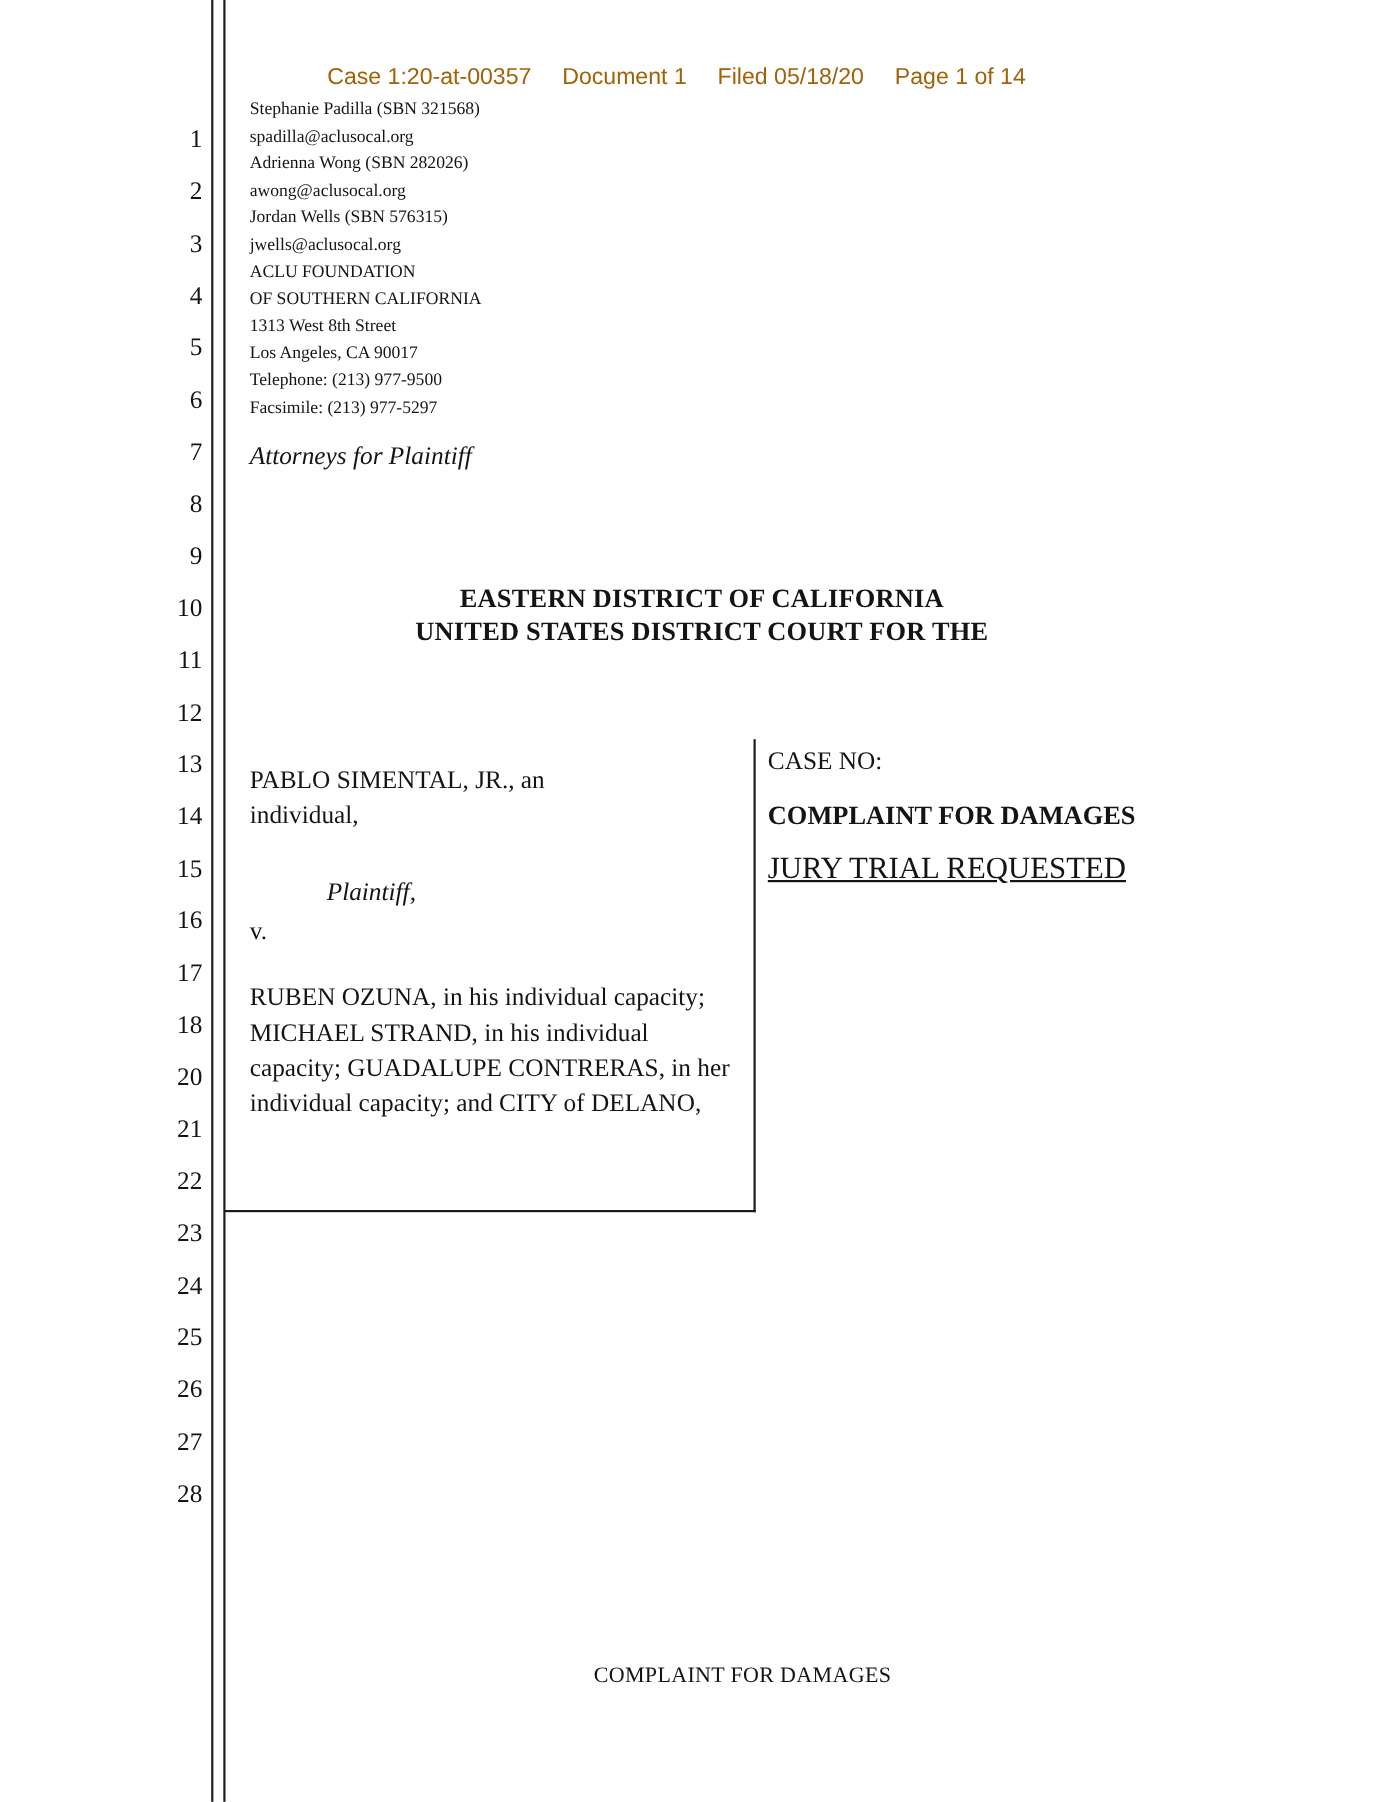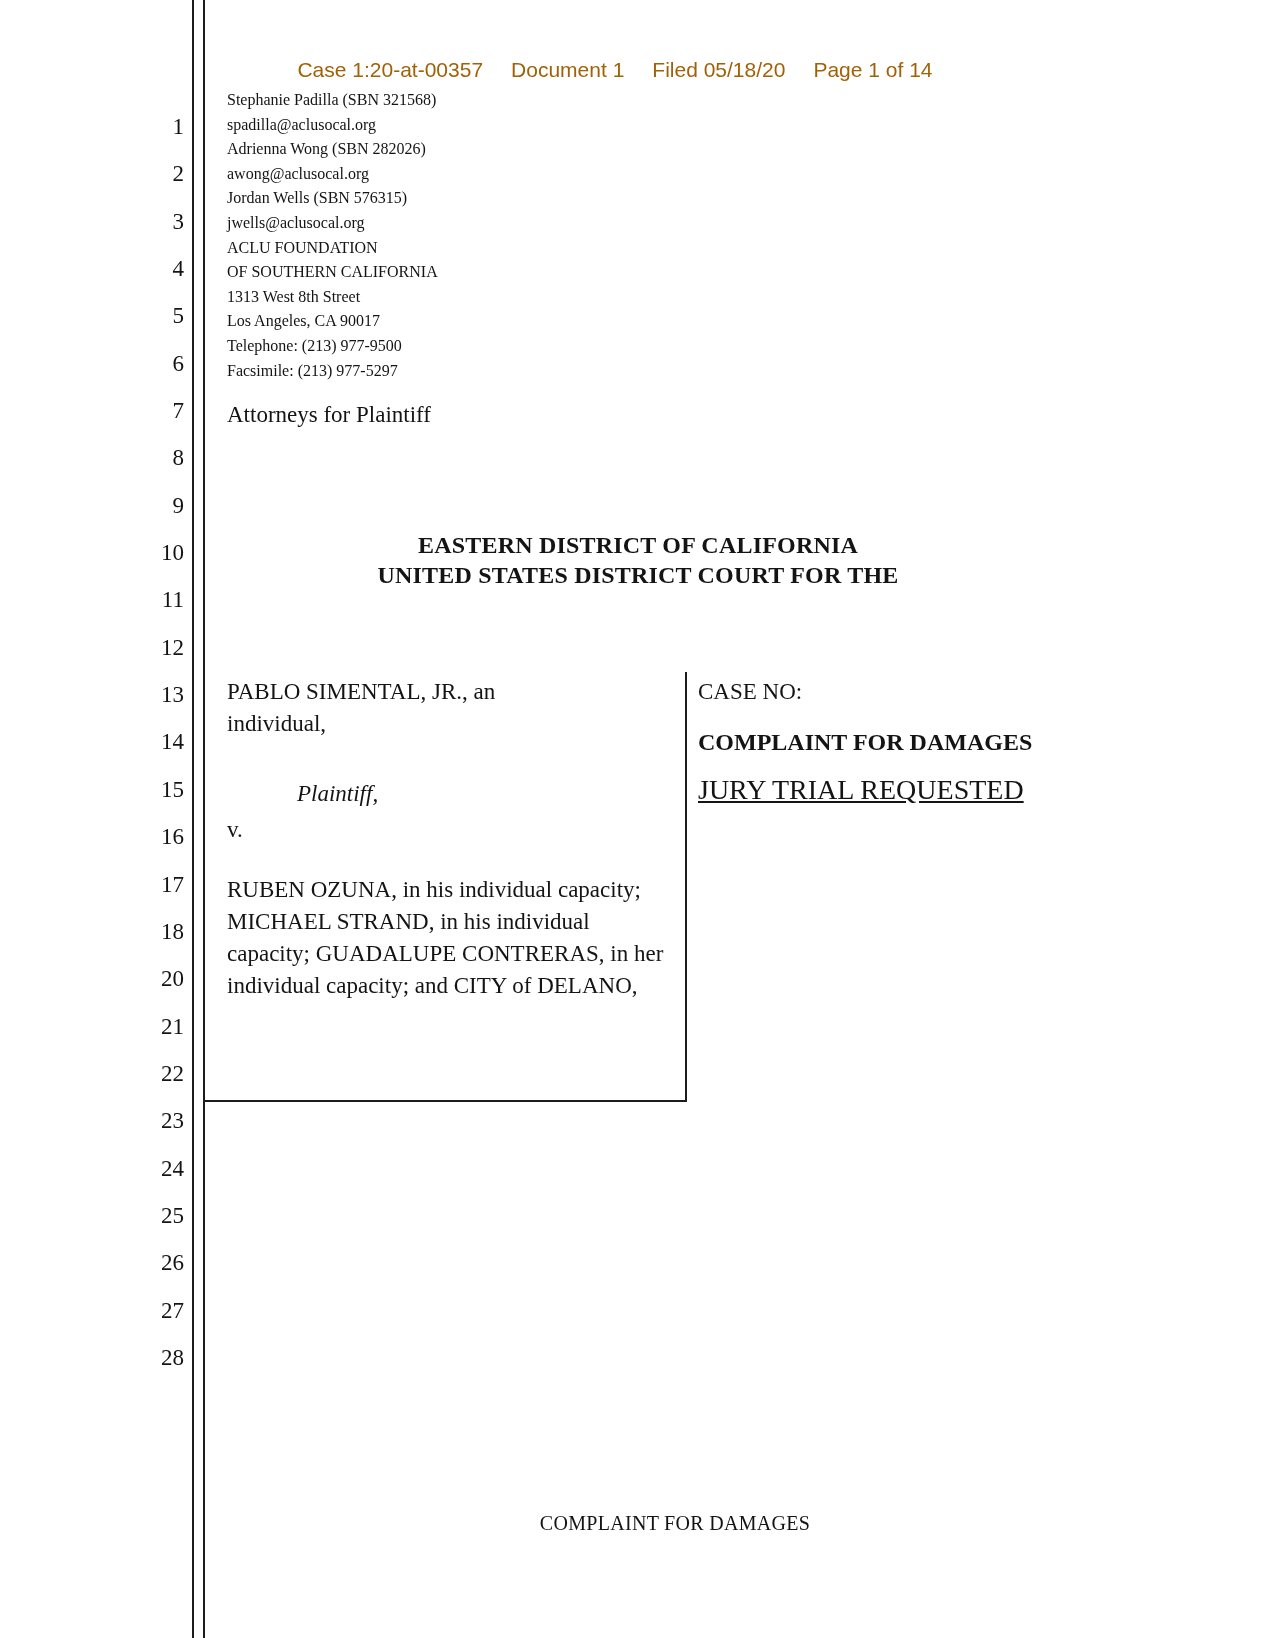--- a/index.html
+++ b/index.html
@@ -34,36 +34,36 @@
     display: flex; justify-content: center; gap: 28px;
     font-family: "Liberation Sans", sans-serif;
     font-size: 21px; color: #a16207; white-space: nowrap;
   }
 
   
   .attorney-block { position: absolute; left: 227px; top: 88px; }
   .attorney-line { font-size: 16px; line-height: 24.6px; white-space: nowrap; }
   .attorney-role {
     position: absolute; left: 227px; top: 402px;
-    font-size: 23px; 
+    font-size: 23px; font-style: italic;
   }
 
   
   .court-title {
     position: absolute; left: 210px; top: 530px; width: 856px;
     text-align: center; font-weight: bold; font-size: 24px; line-height: 30px;
     letter-spacing: 0.2px;
   }
 
   
   .caption-left {
     position: absolute; left: 227px; top: 676px; width: 445px;
     font-size: 23px; line-height: 32px;
   }
-  .plaintiff-name { max-width: 350px; }
+  .plaintiff-name { max-width: 350px; margin-top: 17px; }
   .party-label { margin-top: 38px; padding-left: 70px; font-style: italic; }
   .versus { margin-top: 4px; }
   .defendant-names { margin-top: 28px; }
   .party-label.defendants { margin-top: 14px; }
 
   
   .caption-divider {
     position: absolute; left: 685px; top: 672px;
     width: 2px; height: 430px; background: #1c1c1c;
   }

